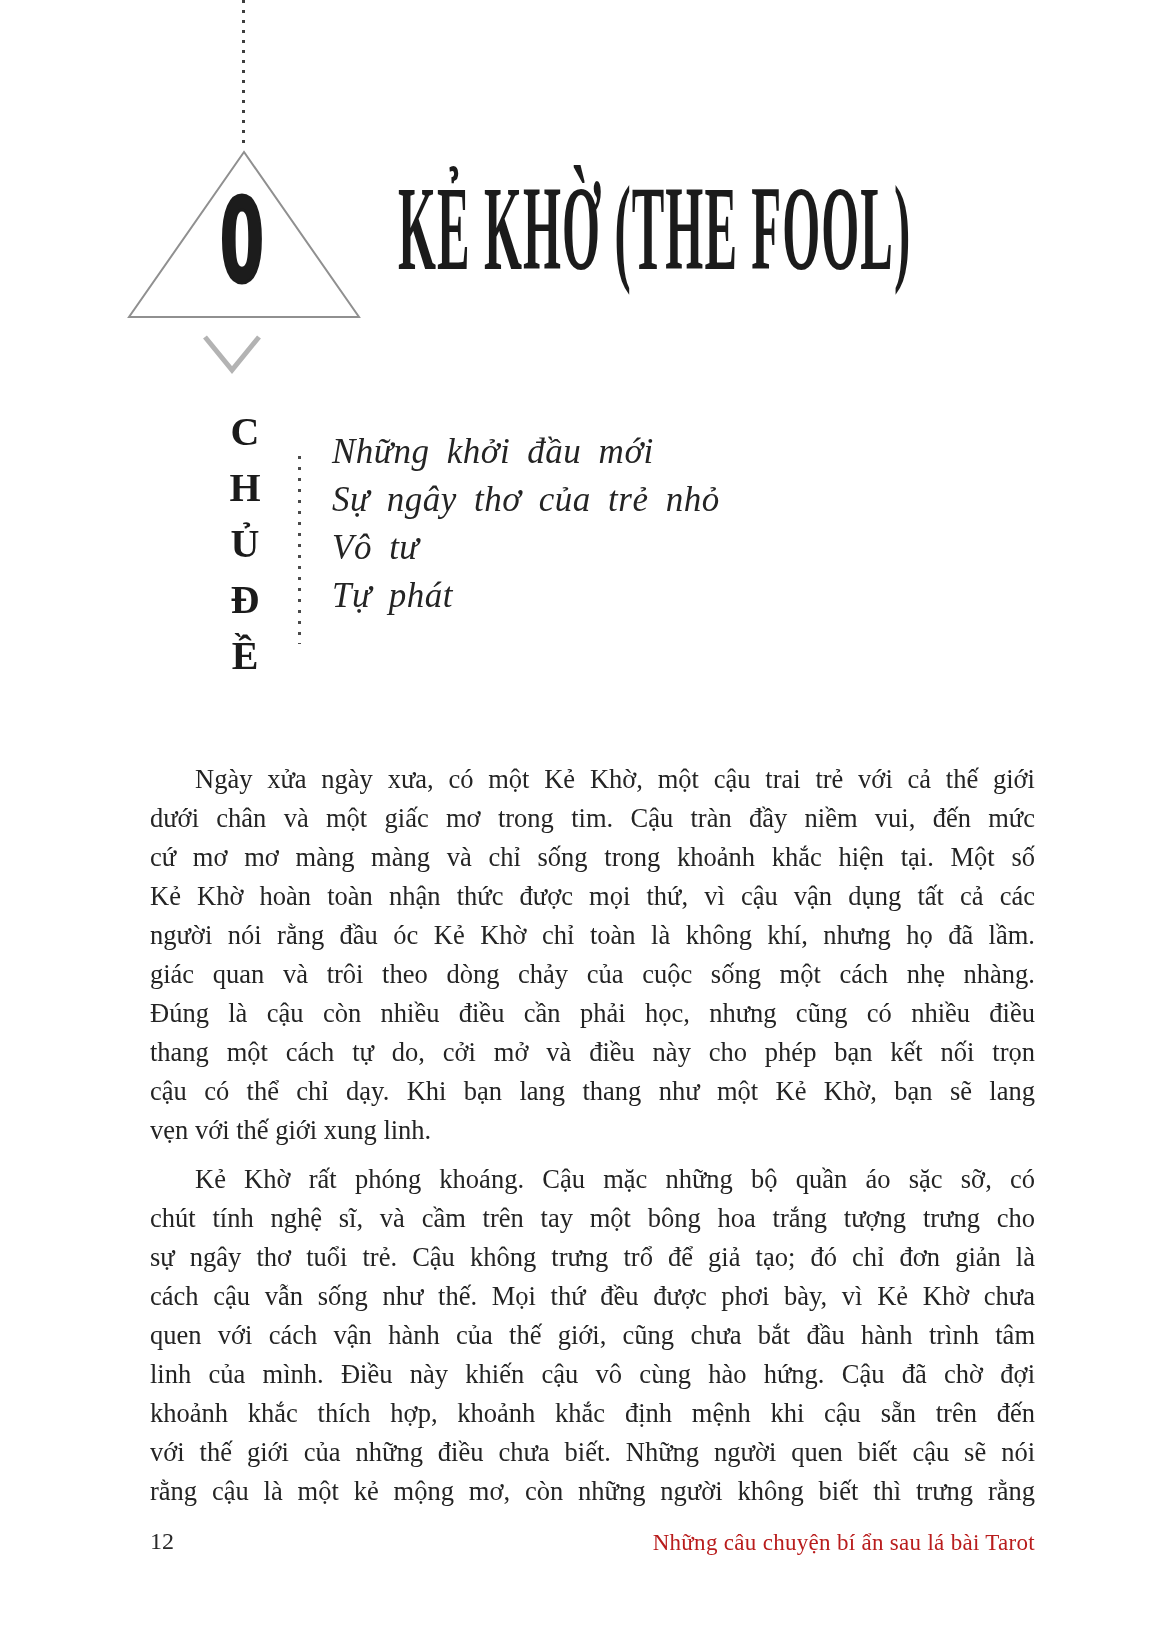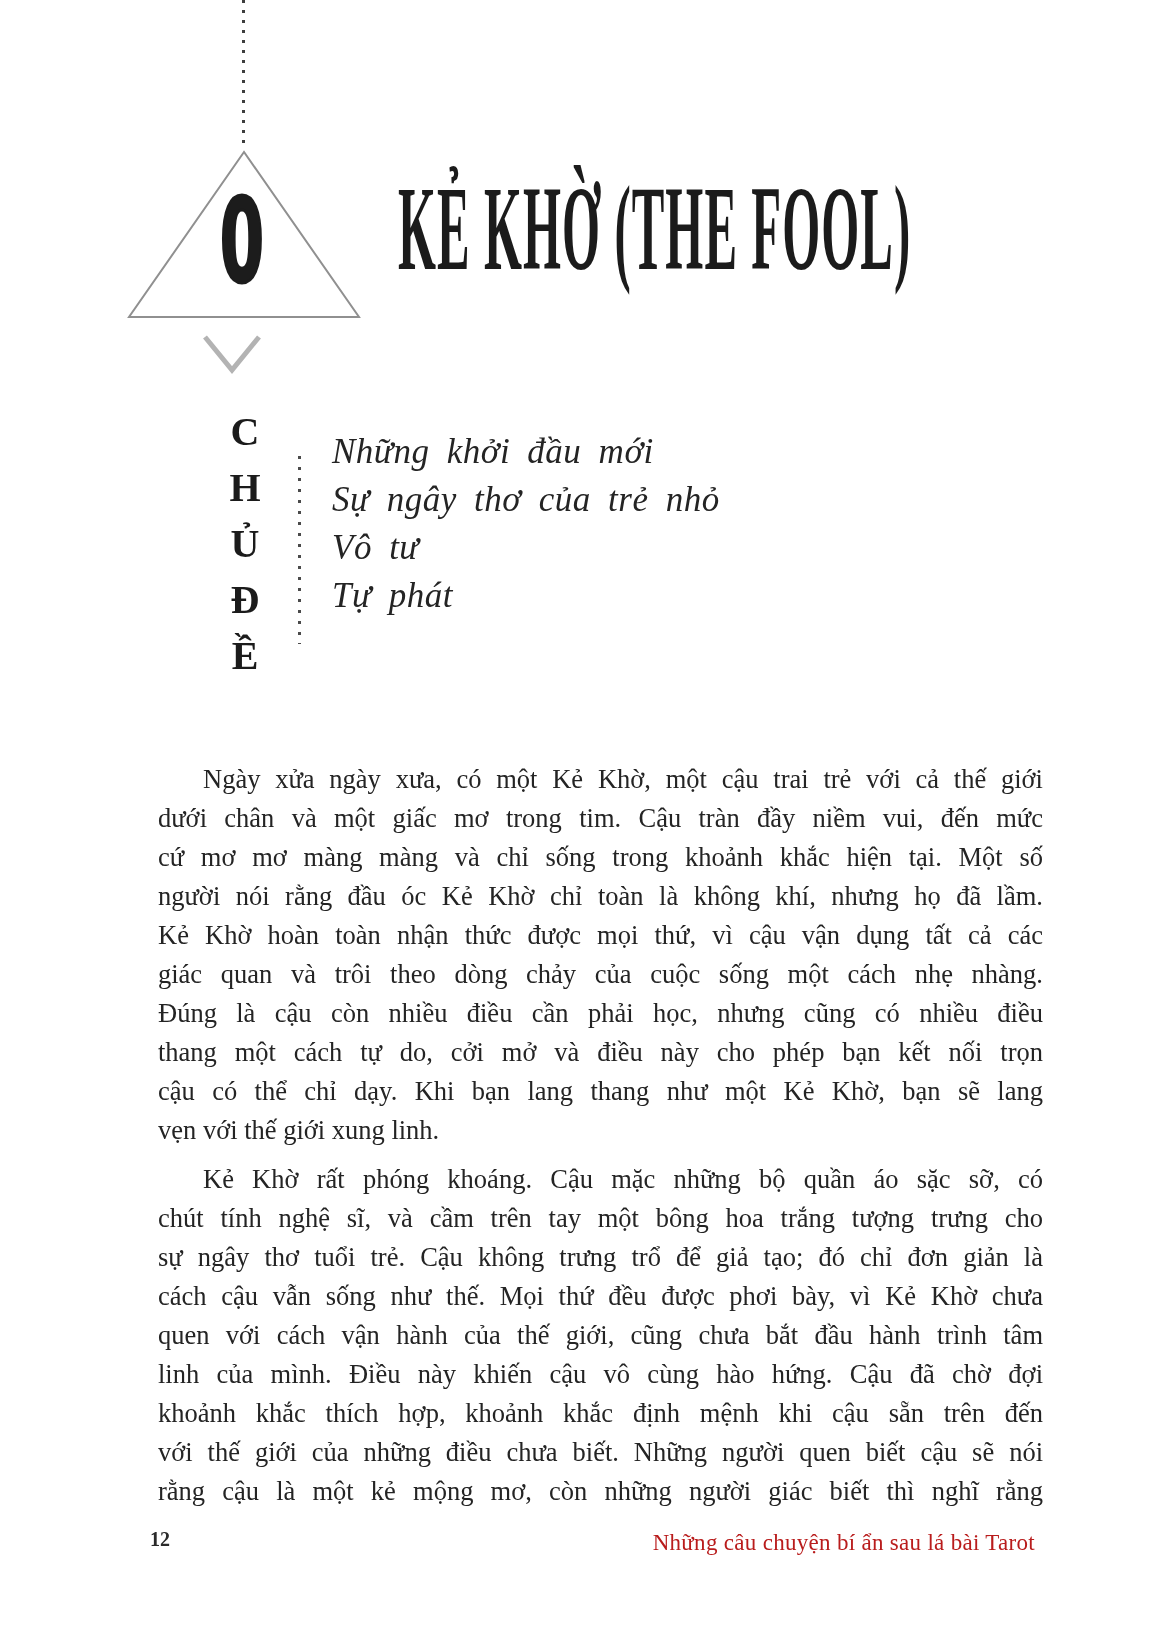--- a/index.html
+++ b/index.html
@@ -54,27 +54,27 @@
     position:absolute;left:332px;top:428px;
     font-style:italic;font-size:35px;line-height:48px;
     word-spacing:8px;letter-spacing:0.5px;color:#242424;
   }
   
   .body-text{
     position:absolute;left:150px;top:760px;width:885px;
     font-size:26.5px;line-height:39px;color:#242424;
   }
   .para + .para{margin-top:10px;}
-  .line{width:100%;margin-left:8px;}
+  .line{width:100%;}
   .line.jline{text-align:justify;text-align-last:justify;}
   .line.indent{padding-left:45px;box-sizing:border-box;}
   
   .footer-page-number{
     position:absolute;left:150px;top:1528px;
-    font-size:20px;color:#2a2a2a;font-weight:bold;
+    font-size:24px;color:#2a2a2a;
   }
   .footer-running-title{
     position:absolute;right:131px;top:1530px;
     font-size:23px;color:#b91c1c;letter-spacing:0.3px;
   }
 </style>
 </head>
 <body>
 
 <div class="page">
@@ -108,38 +108,38 @@
       <div>Sự ngây thơ của trẻ nhỏ</div>
       <div>Vô tư</div>
       <div>Tự phát</div>
     </div>
 
   <div class="body-text">
       <div class="para">
         <div class="line jline indent">Ngày xửa ngày xưa, có một Kẻ Khờ, một cậu trai trẻ với cả thế giới</div>
         <div class="line jline">dưới chân và một giấc mơ trong tim. Cậu tràn đầy niềm vui, đến mức</div>
         <div class="line jline">cứ mơ mơ màng màng và chỉ sống trong khoảnh khắc hiện tại. Một số</div>
+        <div class="line jline">Kẻ Khờ hoàn toàn nhận thức được mọi thứ, vì cậu vận dụng tất cả các</div>
         <div class="line jline">người nói rằng đầu óc Kẻ Khờ chỉ toàn là không khí, nhưng họ đã lầm.</div>
-        <div class="line jline">Kẻ Khờ hoàn toàn nhận thức được mọi thứ, vì cậu vận dụng tất cả các</div>
         <div class="line jline">giác quan và trôi theo dòng chảy của cuộc sống một cách nhẹ nhàng.</div>
         <div class="line jline">Đúng là cậu còn nhiều điều cần phải học, nhưng cũng có nhiều điều</div>
         <div class="line jline">thang một cách tự do, cởi mở và điều này cho phép bạn kết nối trọn</div>
         <div class="line jline">cậu có thể chỉ dạy. Khi bạn lang thang như một Kẻ Khờ, bạn sẽ lang</div>
         <div class="line">vẹn với thế giới xung linh.</div>
       </div>
       <div class="para">
         <div class="line jline indent">Kẻ Khờ rất phóng khoáng. Cậu mặc những bộ quần áo sặc sỡ, có</div>
         <div class="line jline">chút tính nghệ sĩ, và cầm trên tay một bông hoa trắng tượng trưng cho</div>
         <div class="line jline">sự ngây thơ tuổi trẻ. Cậu không trưng trổ để giả tạo; đó chỉ đơn giản là</div>
         <div class="line jline">cách cậu vẫn sống như thế. Mọi thứ đều được phơi bày, vì Kẻ Khờ chưa</div>
         <div class="line jline">quen với cách vận hành của thế giới, cũng chưa bắt đầu hành trình tâm</div>
         <div class="line jline">linh của mình. Điều này khiến cậu vô cùng hào hứng. Cậu đã chờ đợi</div>
         <div class="line jline">khoảnh khắc thích hợp, khoảnh khắc định mệnh khi cậu sẵn trên đến</div>
         <div class="line jline">với thế giới của những điều chưa biết. Những người quen biết cậu sẽ nói</div>
-        <div class="line jline">rằng cậu là một kẻ mộng mơ, còn những người giác biết thì nghĩ rằng</div>
+        <div class="line jline">rằng cậu là một kẻ mộng mơ, còn những người không biết thì trưng rằng</div>
       </div>
     </div>
 
   <div class="footer-page-number">12</div>
 
   <div class="footer-running-title">Những câu chuyện bí ẩn sau lá bài Tarot</div>
 
 </div>
 
 </body></html>

